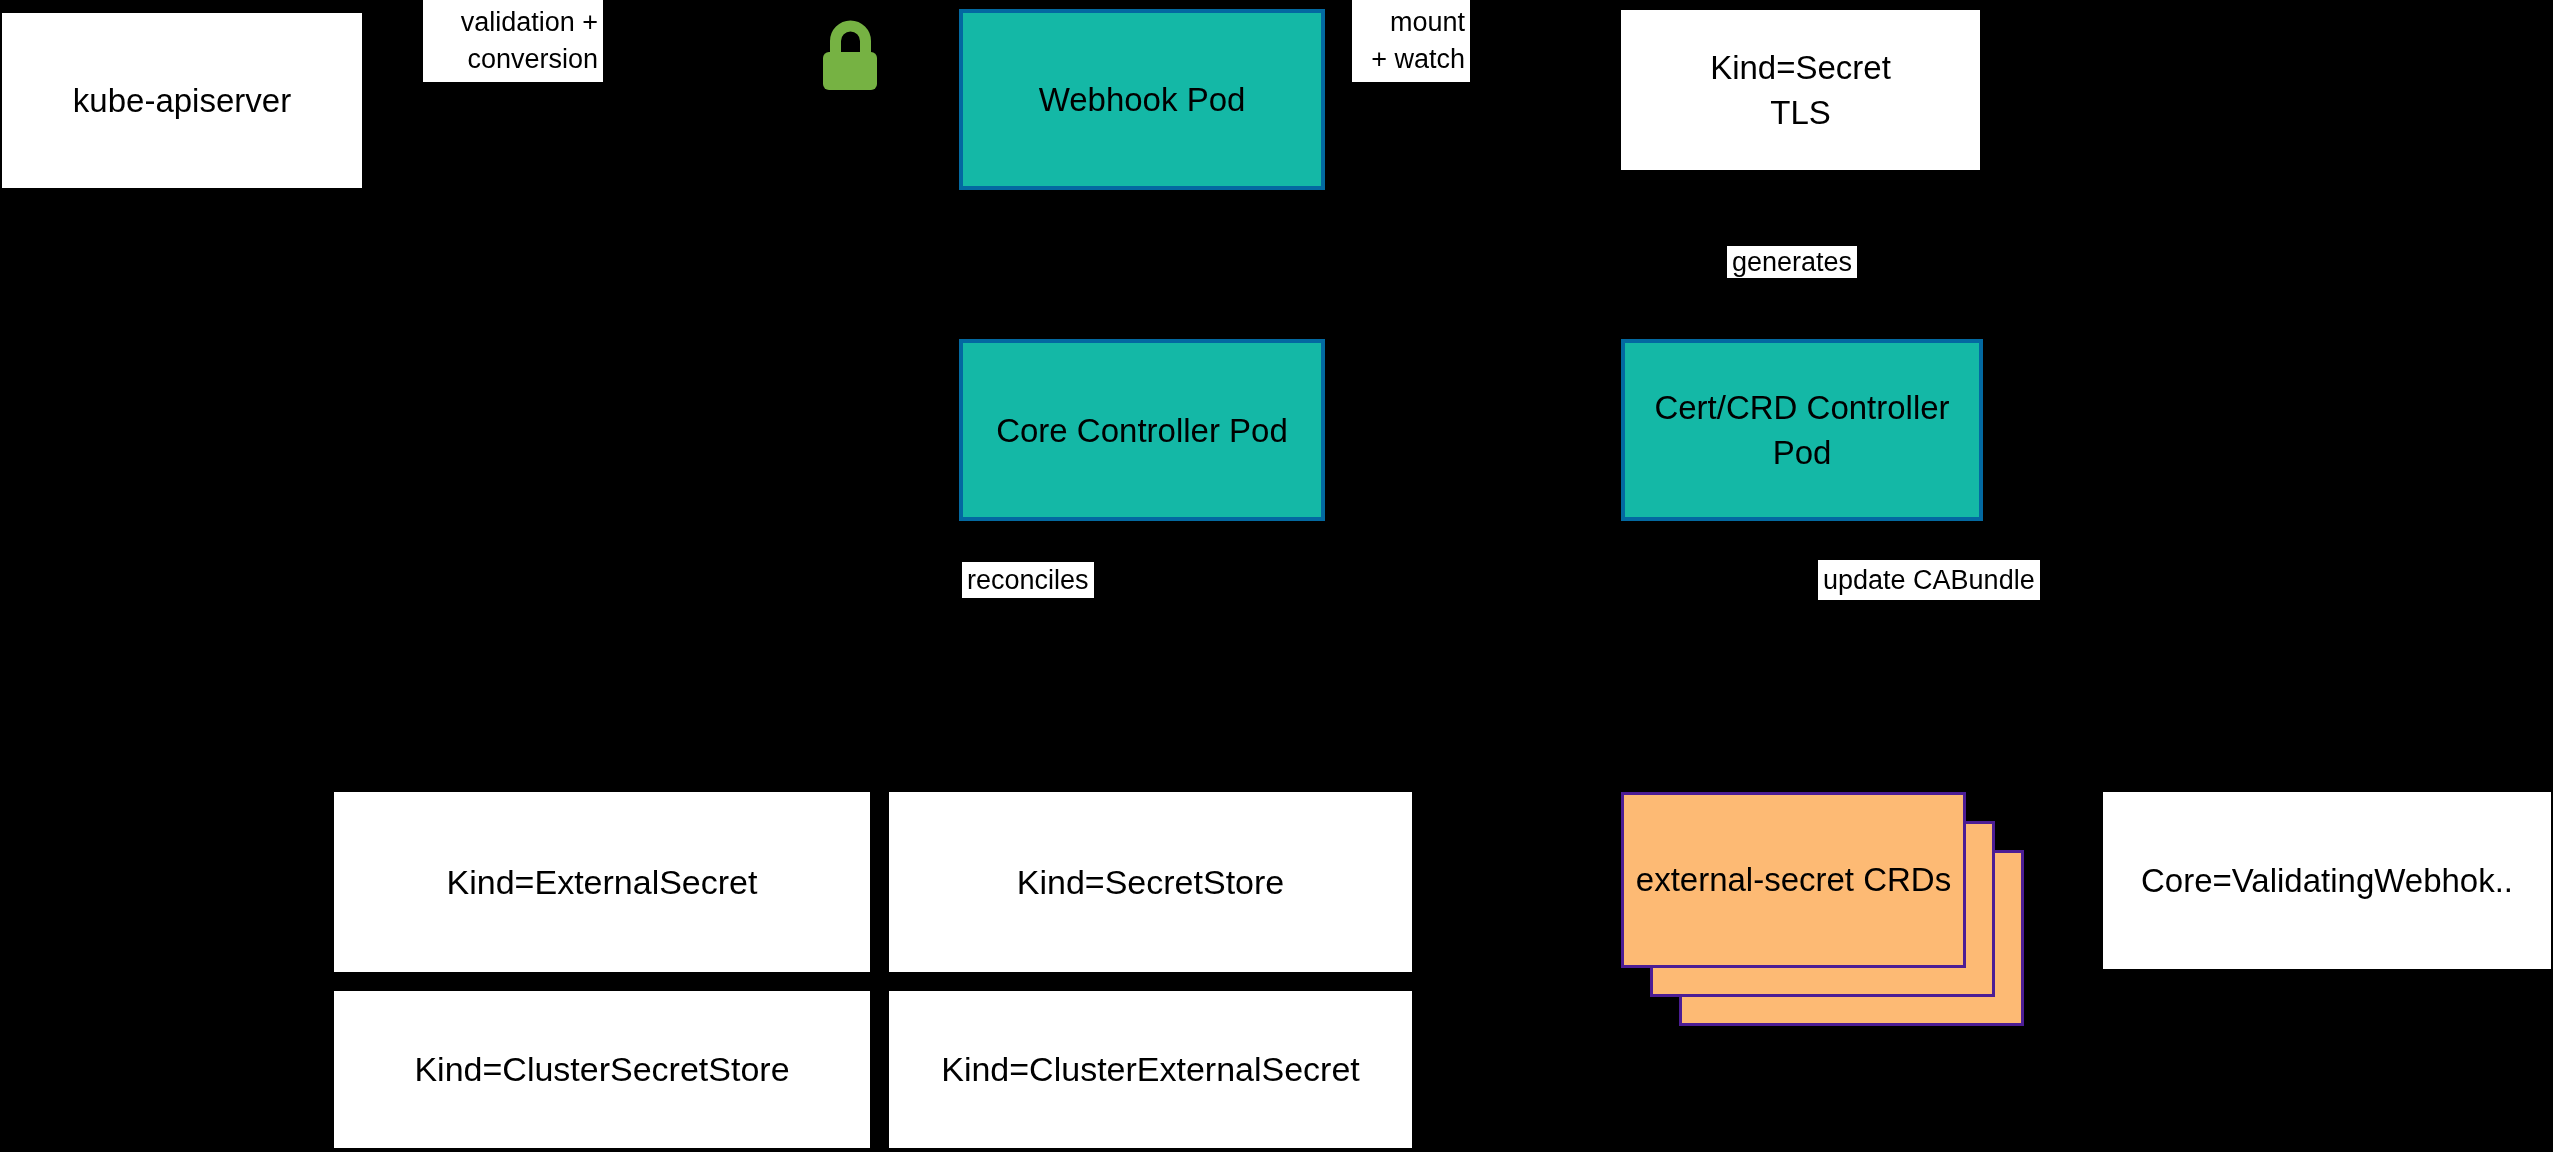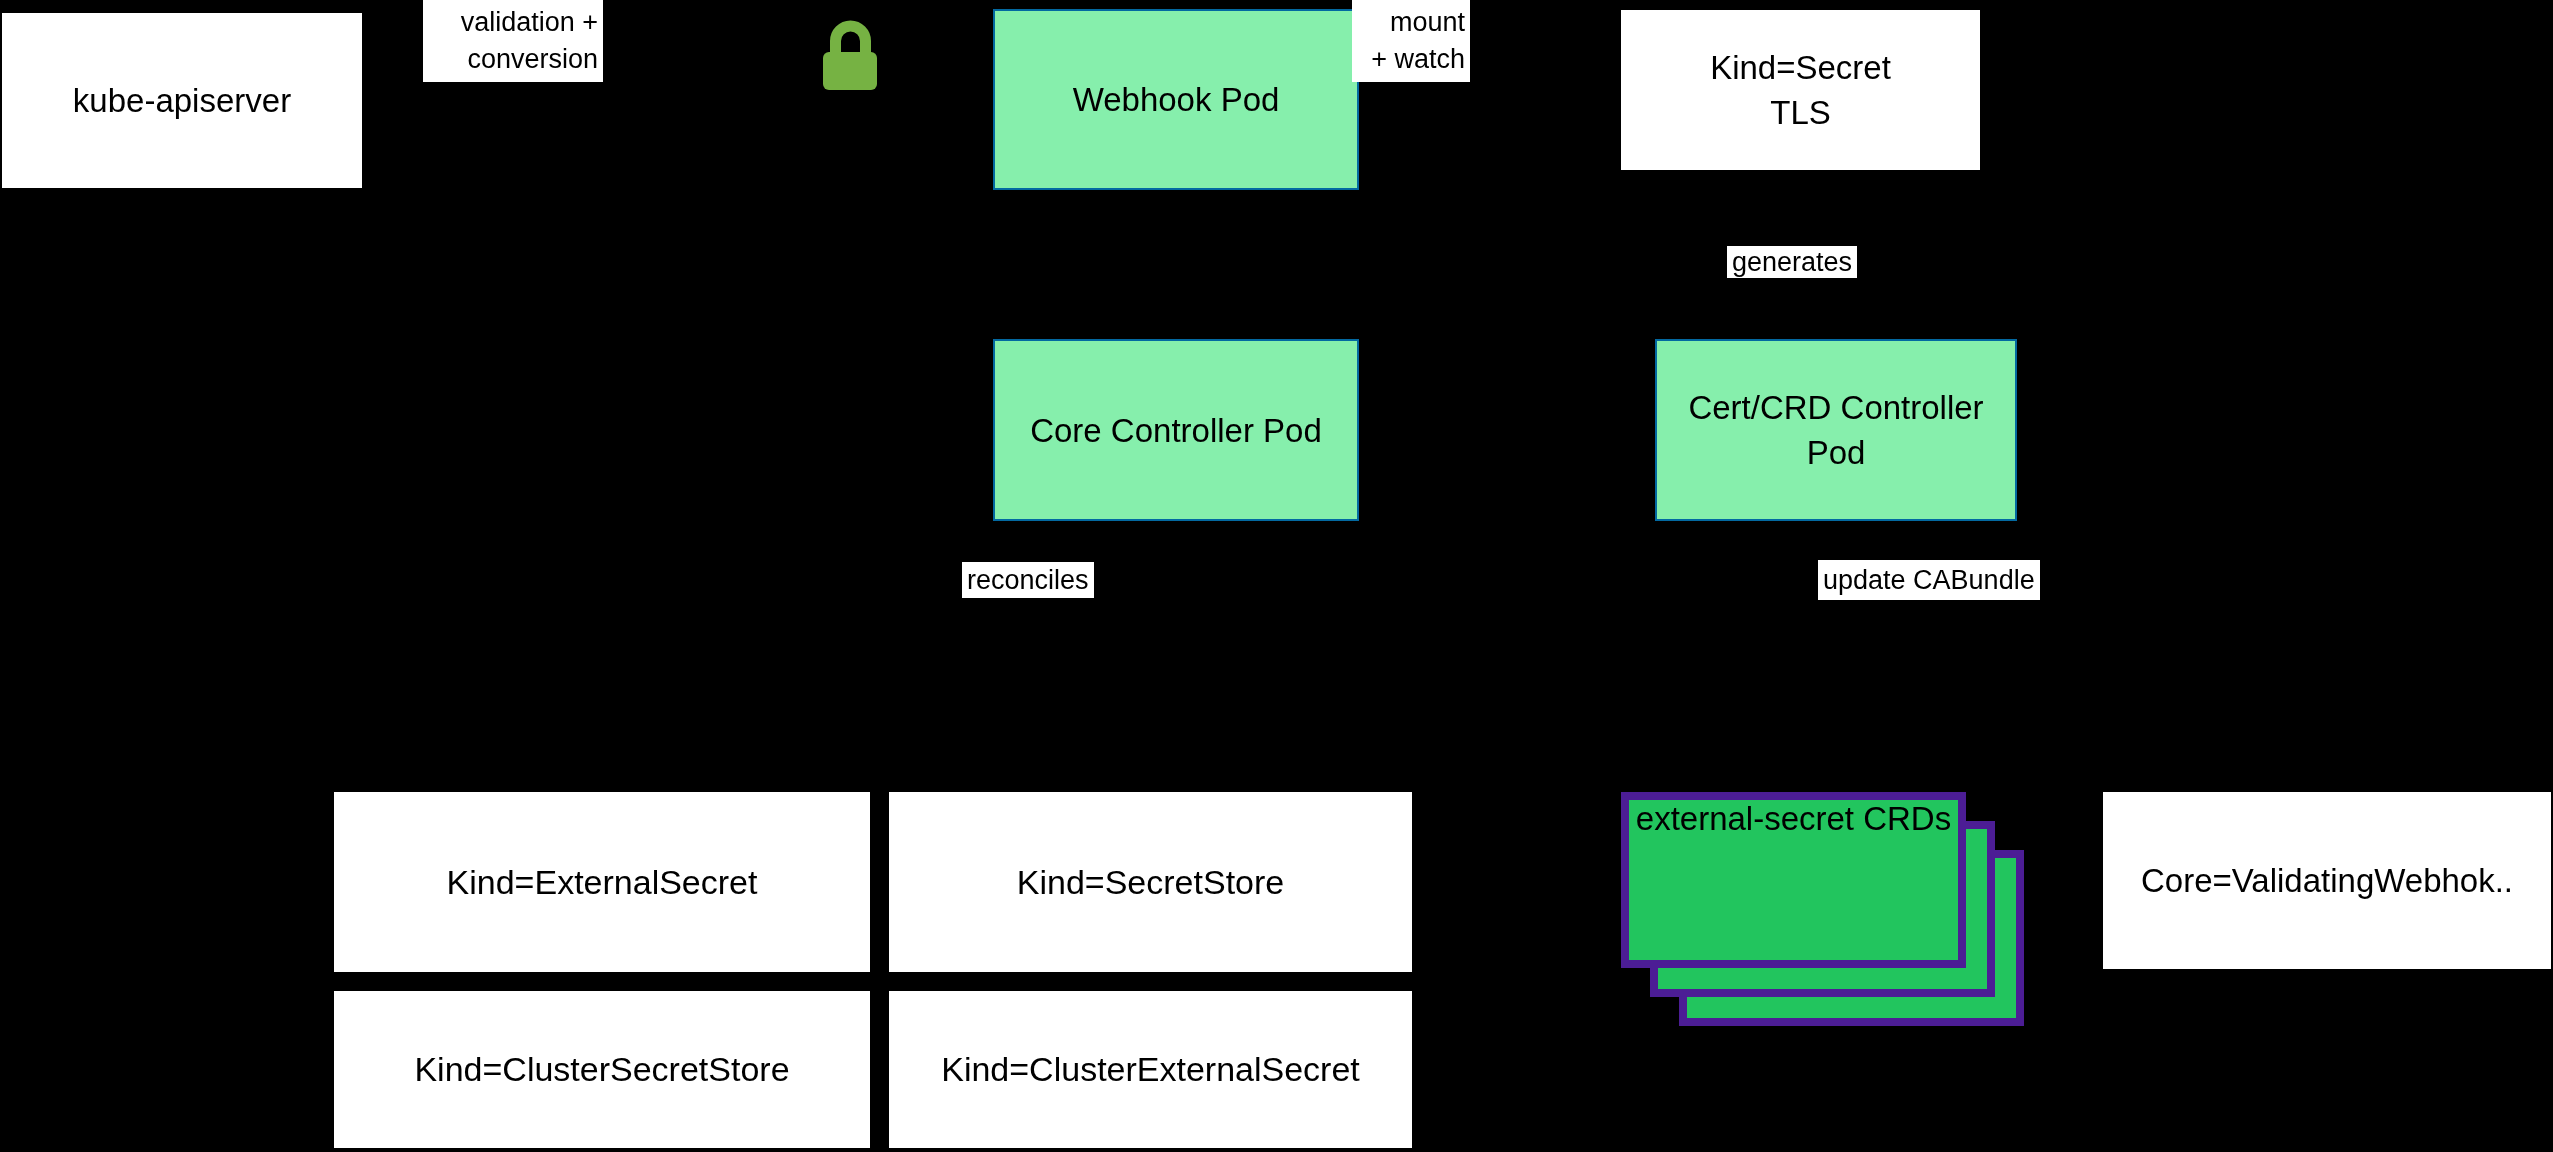--- a/index.html
+++ b/index.html
@@ -13,21 +13,21 @@
   }
   .box{
     position:absolute;
     display:flex;flex-direction:column;
     align-items:center;justify-content:center;
     text-align:center;
     box-sizing:border-box;
     white-space:nowrap;
   }
   .white-box{background:#ffffff;}
-  .pod-box{background:#86efac;border:2px solid #0369a1;margin-left:34px;}
+  .pod-box{background:#14b8a6;border:4px solid #0369a1;}
   .edge-label{
     position:absolute;
     background:#ffffff;
     display:flex;flex-direction:column;
     align-items:flex-end;justify-content:center;
     text-align:center;
     font-size:27px;line-height:37px;
     box-sizing:border-box;
     white-space:nowrap;
     padding:2px 5px;
@@ -57,24 +57,24 @@
   }
   .grid-cell{
     background:#ffffff;
     display:flex;align-items:center;justify-content:center;
     text-align:center;font-size:34px;white-space:nowrap;
   }
 
   .stack-layer{
     position:absolute;
     width:345px;height:176px;
-    background:#22c55e;
-    border:8px solid #4c1d95;
+    background:#fdba74;
+    border:3px solid #4c1d95;
     box-sizing:border-box;
-    display:flex;justify-content:center;
+    display:flex;align-items:center;justify-content:center;
     white-space:nowrap;
   }
   #crd-stack-back{left:1679px;top:850px;z-index:1;}
   #crd-stack-mid{left:1650px;top:821px;z-index:2;}
   #crd-stack-front{left:1621px;top:792px;z-index:3;font-size:33px;}
 
   #validating-webhook{left:2103px;top:792px;width:448px;height:177px;font-size:33px;}
 </style>
 </head>
 <body>

